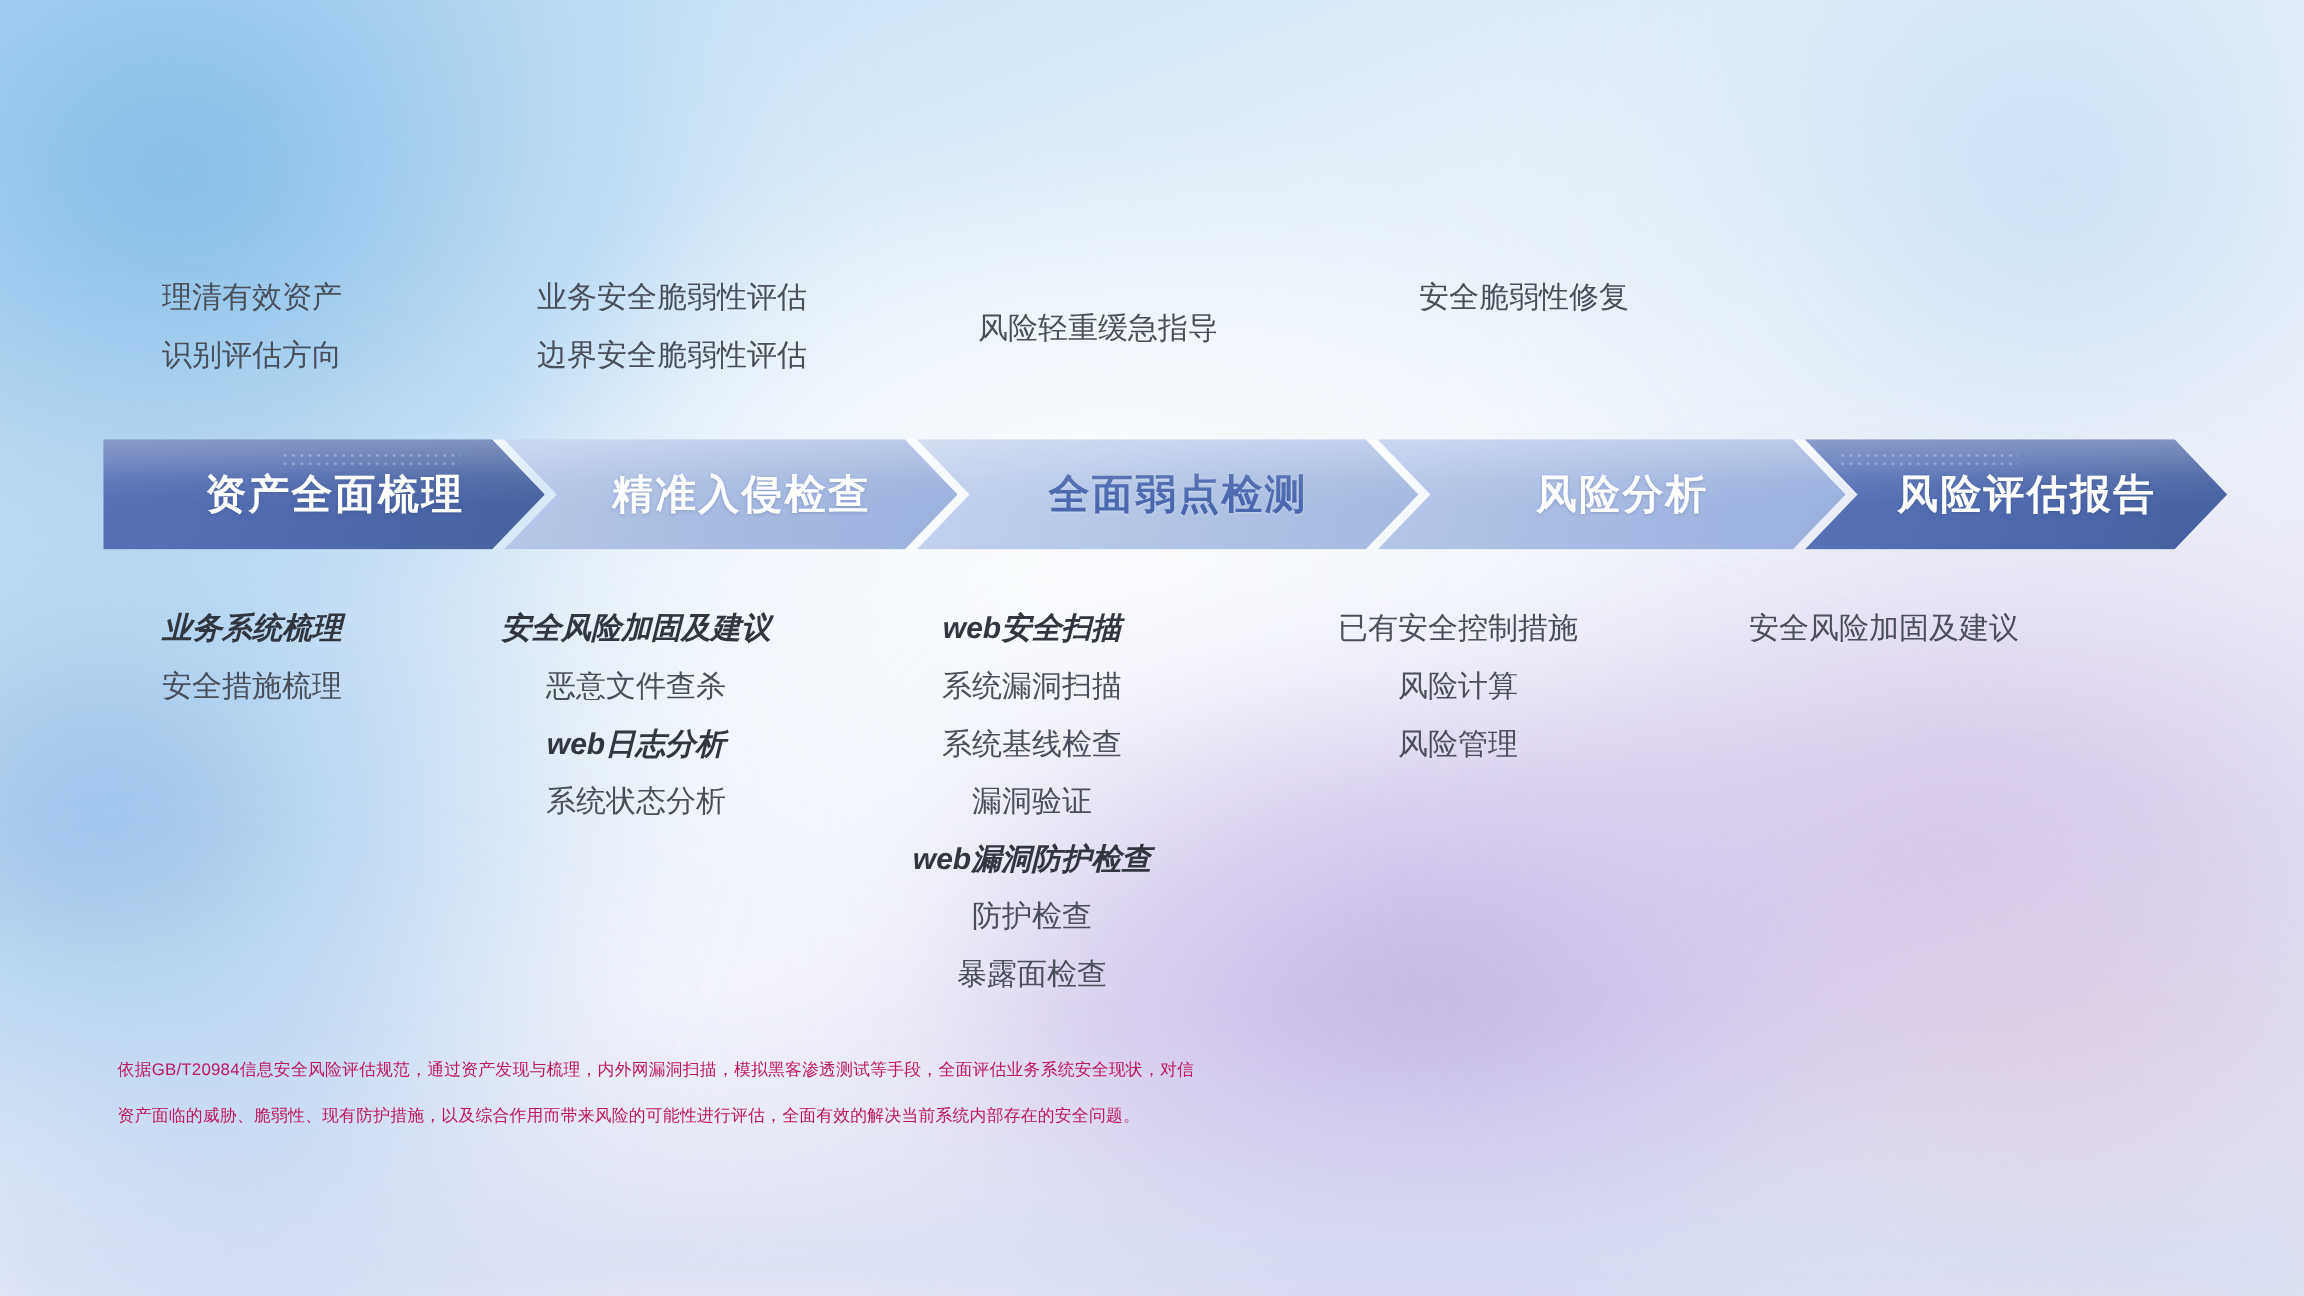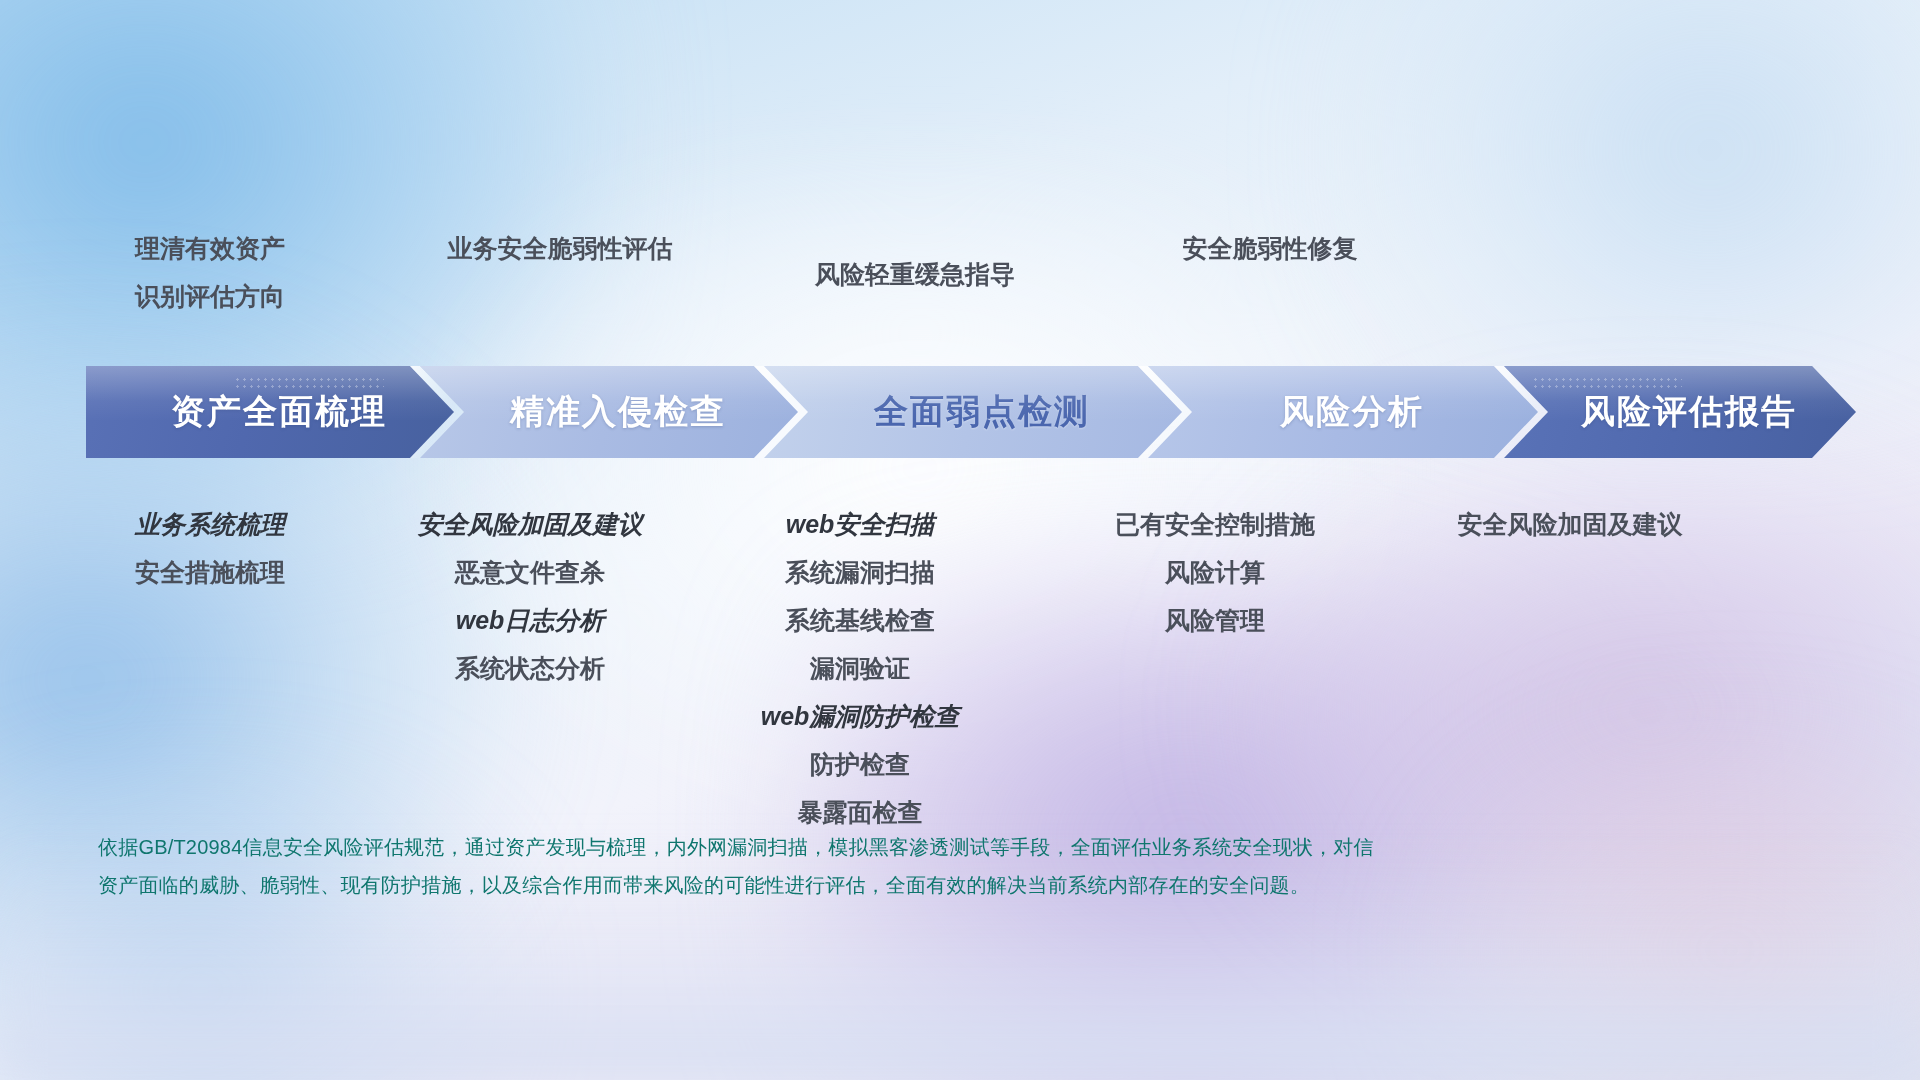--- a/index.html
+++ b/index.html
@@ -85,21 +85,21 @@
     display:flex; align-items:flex-start;
   }
   .col {
     flex:0 0 auto;
     display:flex; flex-direction:column; align-items:center;
     color:#4a4f5a;
     font-size:25px;
     line-height:48px;
     white-space:nowrap;
   }
-  .col .it { font-weight:700; }
+  .col .it { font-weight:400; }
   .col .it.bold { font-weight:700; color:#31363f;font-style:italic; }
 
   
   .tc0 { width:340px; margin-left:40px; }
   .tc1 { width:300px; }
   .tc2 { width:360px; }
   .tc3 { width:350px; padding-top:26px; }
   .tc4 { width:360px; }
 
   
@@ -145,23 +145,23 @@
   .seam {
     position:absolute; top:0; height:92px; width:56px;
     background:linear-gradient(120deg, rgba(255,255,255,0.85) 0%, rgba(255,255,255,0.25) 45%, rgba(255,255,255,0.0) 60%);
     -webkit-clip-path:polygon(0 0, 44px 50%, 0 100%, 10px 100%, 54px 50%, 10px 0);
     clip-path:polygon(0 0, 44px 50%, 0 100%, 10px 100%, 54px 50%, 10px 0);
     pointer-events:none;
   }
 
   
   #footer {
-    position:absolute; left:98px; top:828px; width:1560px;
-    color:#0f766e;
-    font-size:20px;
+    position:absolute; left:98px; top:872px; width:1560px;
+    color:#be185d;
+    font-size:14px;
     line-height:38px;
     letter-spacing:.2px;
   }
   #footer p { margin:0; }
 </style>
 </head>
 <body>
 
 <div id="bg">
   <div class="bgl bg-base"></div>
@@ -178,20 +178,21 @@
 
 <div id="stage">
 
   <div class="row-top">
     <div class="col tc0">
       <span class="it">理清有效资产</span>
       <span class="it">识别评估方向</span>
     </div>
     <div class="col tc2">
       <span class="it">业务安全脆弱性评估</span>
+      <span class="it">边界安全脆弱性评估</span>
     </div>
     <div class="col tc3">
       <span class="it">风险轻重缓急指导</span>
     </div>
     <div class="col tc4">
       <span class="it">安全脆弱性修复</span>
     </div>
   </div>
 
   <div id="banner">

